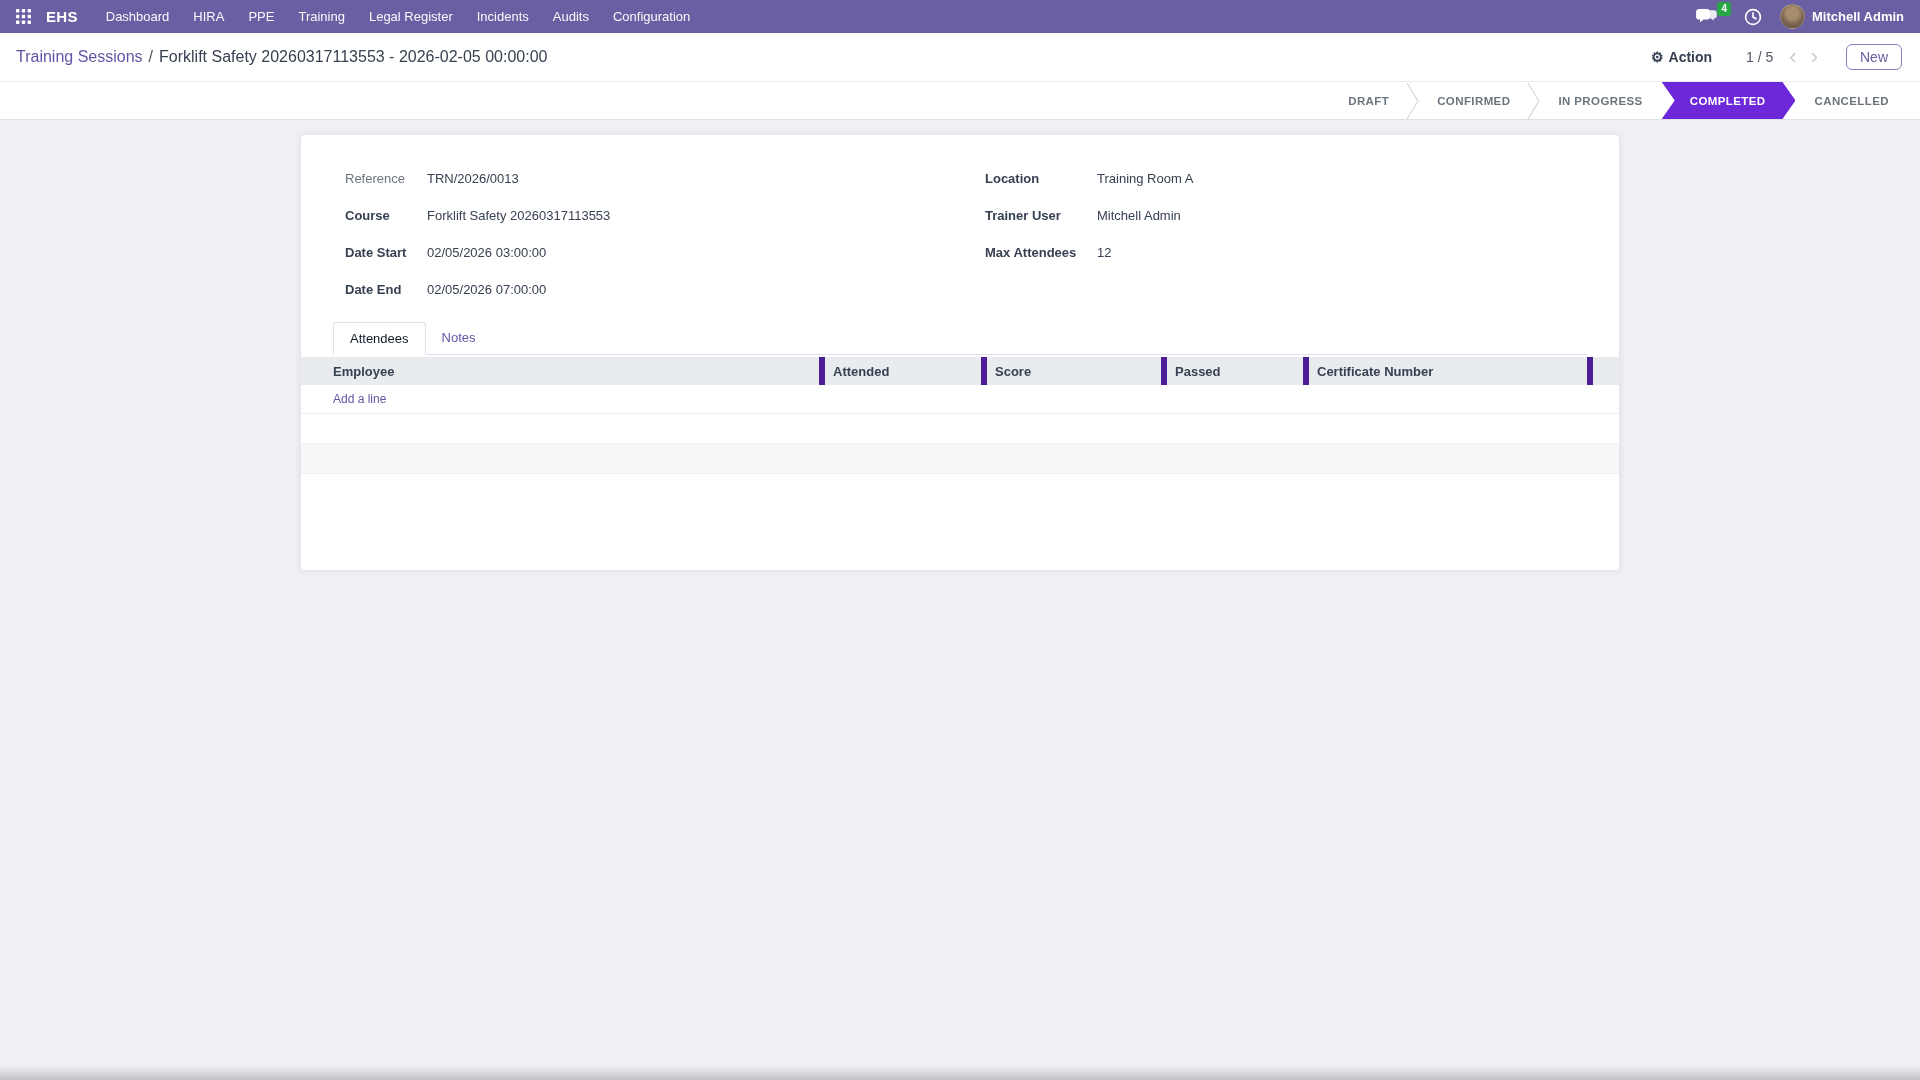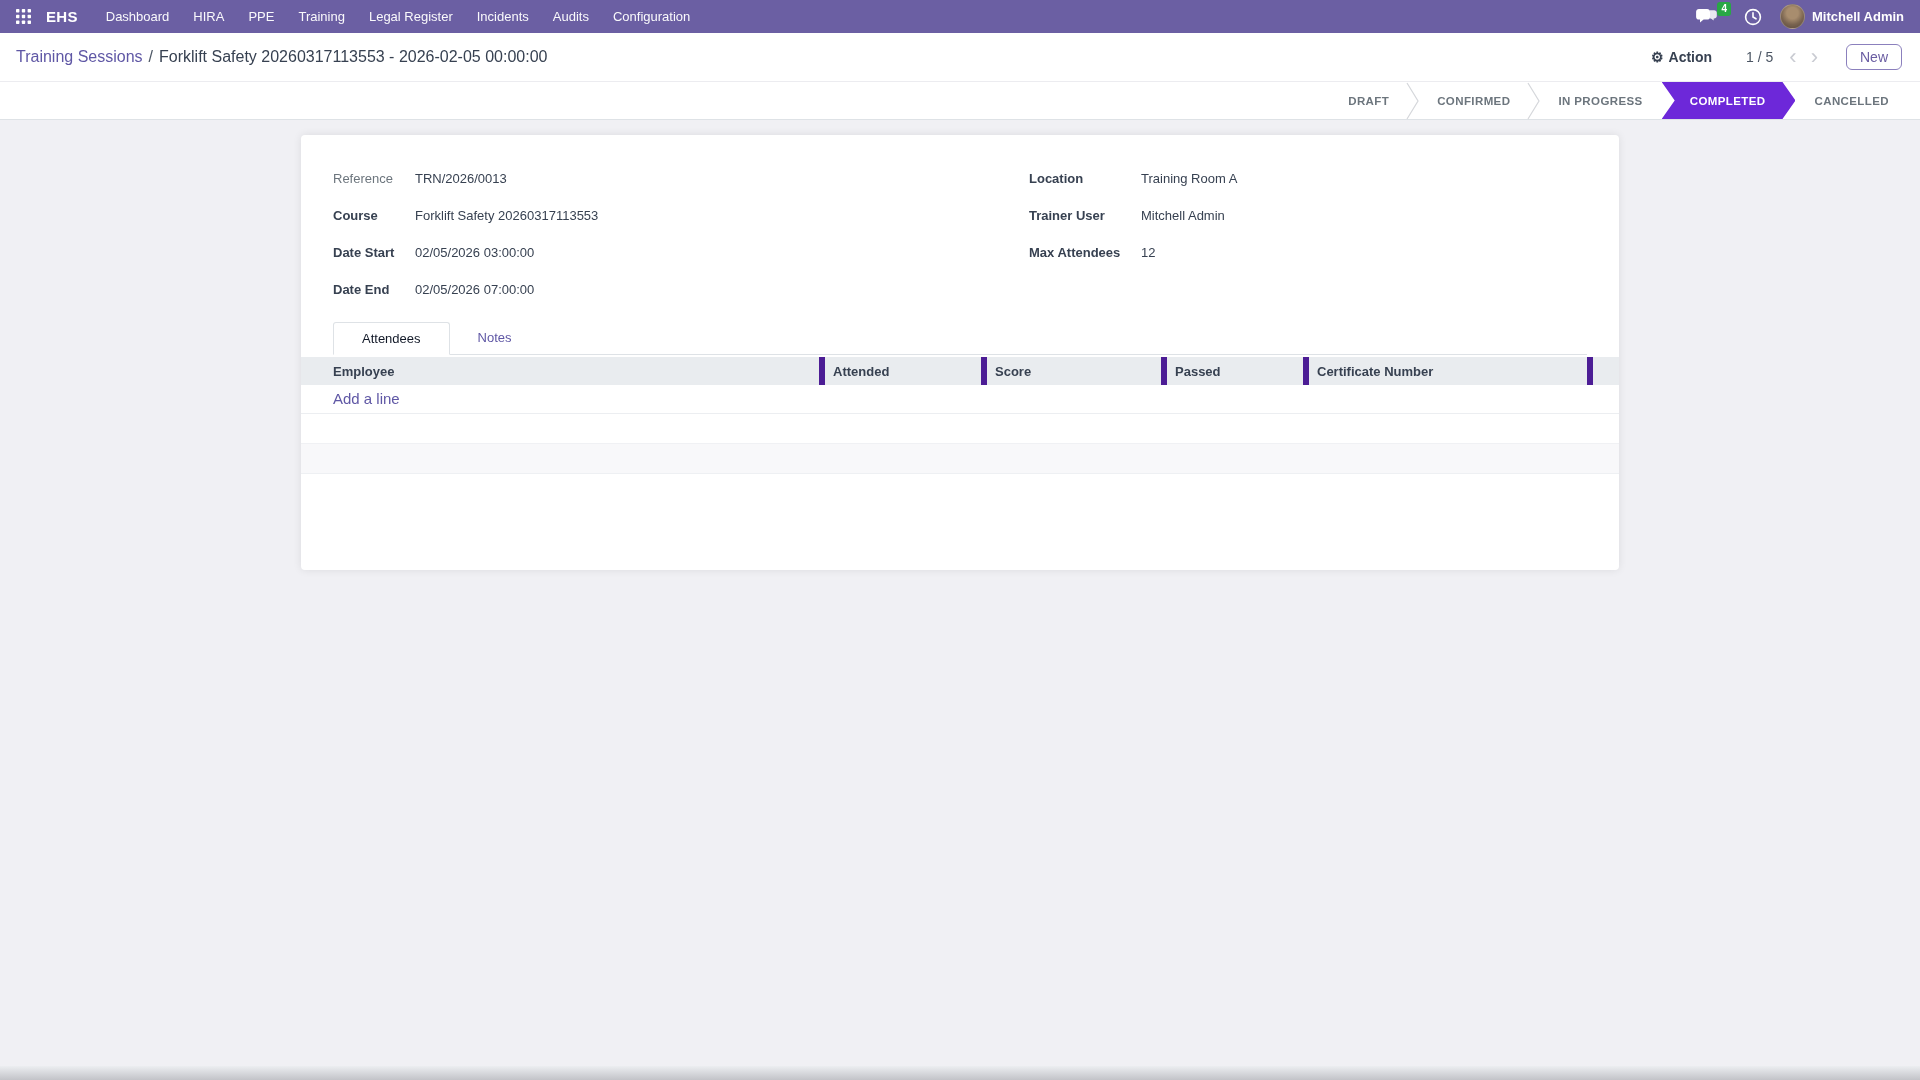--- a/index.html
+++ b/index.html
@@ -37,51 +37,51 @@
   
   .status-strip { background:#fff; height:38px; border-bottom:1px solid #dee2e6; display:flex; align-items:stretch; justify-content:flex-end; padding-right:14px; }
   .steps { display:flex; align-items:stretch; }
   .step { font-size:11.5px; font-weight:600; letter-spacing:.4px; color:#6c757d; line-height:38px; padding:0 17px; white-space:nowrap; cursor:pointer; }
   .step-sep { width:14px; height:38px; }
   .step.active { background:#6d28d9; color:#fff; clip-path:polygon(0 0, calc(100% - 13px) 0, 100% 50%, calc(100% - 13px) 100%, 0 100%, 13px 50%); padding:0 30px 0 28px; margin:0 2px; }
 
   
   .sheet-area { position:relative; height:946px; }
   .sheet { position:absolute; left:301px; top:15px; width:1318px; min-height:435px; background:#fff; border-radius:4px; box-shadow:0 0 9px rgba(0,0,0,.09); padding-top:25px; }
-  .form-grid { display:grid; grid-template-columns:612px 1fr; column-gap:44px; padding:0 32px; }
+  .form-grid { display:grid; grid-template-columns:612px 1fr; column-gap:28px; padding:0 44px; }
   .field-row { display:flex; align-items:center; height:37px; }
   .field-label { width:82px; flex:0 0 82px; font-weight:700; color:#374151; font-size:13px; }
-  .col-right .field-label { width:112px; flex:0 0 112px;margin-left:40px; }
+  .col-right .field-label { width:112px; flex:0 0 112px; }
   .field-label.muted { color:#6c757d; font-weight:400; }
   .field-value { font-size:13px; color:#374151; }
 
   
   .tab-strip { margin:14px 32px 0; display:flex; border-bottom:1px solid #dee2e6; height:33px; }
-  .tab { padding:0 28px; line-height:32px; font-size:13px; cursor:pointer; }
+  .tab { padding:0 16px; line-height:32px; font-size:13px; cursor:pointer; }
   .tab.active { background:#fff; border:1px solid #dee2e6; border-bottom:1px solid #fff; border-radius:3px 3px 0 0; color:#111827; margin-bottom:-1px; font-weight:400; }
   .tab.inactive { color:#5f57a5; }
 
   
   table.o-list { width:100%; border-collapse:collapse; table-layout:fixed; margin-top:2px; }
   .o-list th { background:#e9ecef; font-size:13px; font-weight:700; color:#374151; text-align:left; height:28px; padding:0 8px; border-right:6px solid #4c1d95; }
   .o-list th:last-child { border-right:none; }
   .o-list td { height:28px; font-size:13px; color:#374151; padding:0 8px; border-bottom:1px solid #edeef1; }
   .col-employee { width:521px; }
   .col-attended { width:162px; }
   .col-score { width:180px; }
   .col-passed { width:142px; }
   .col-cert { width:284px; }
   .col-action { width:29px; }
   .cell-first { padding-left:32px !important; }
   .txt-right { text-align:right; }
   .cb { display:inline-block; width:14px; height:14px; border-radius:3px; background:#b3a8dc; position:relative; vertical-align:middle; cursor:pointer; }
   .cb .cb-check { position:absolute; left:0; top:0; width:14px; height:14px; color:#fff; font-size:10px; line-height:14px; text-align:center; font-weight:700; }
   .trash-btn { background:none; border:none; cursor:pointer; padding:0; display:inline-flex; align-items:center; }
   .addline-row td { border-bottom:1px solid #eceef1; }
-  .addline { color:#5f57a5; cursor:pointer; font-size:15px; }
+  .addline { color:#5f57a5; cursor:pointer; font-size:12px; }
   .empty-row-a td { height:30px; border-bottom:1px solid #f0f1f4; }
   .empty-row-b td { height:30px; background:#f8f8fa; border-bottom:1px solid #eef0f3; }
   .sheet-footer { height:70px; }
 
   .page-bottom-fade { position:fixed; left:0; bottom:0; width:1920px; height:14px; background:linear-gradient(#eceef1,#c2c3c8); }
 </style>
 </head>
 <body>
 
 <header class="navbar">

